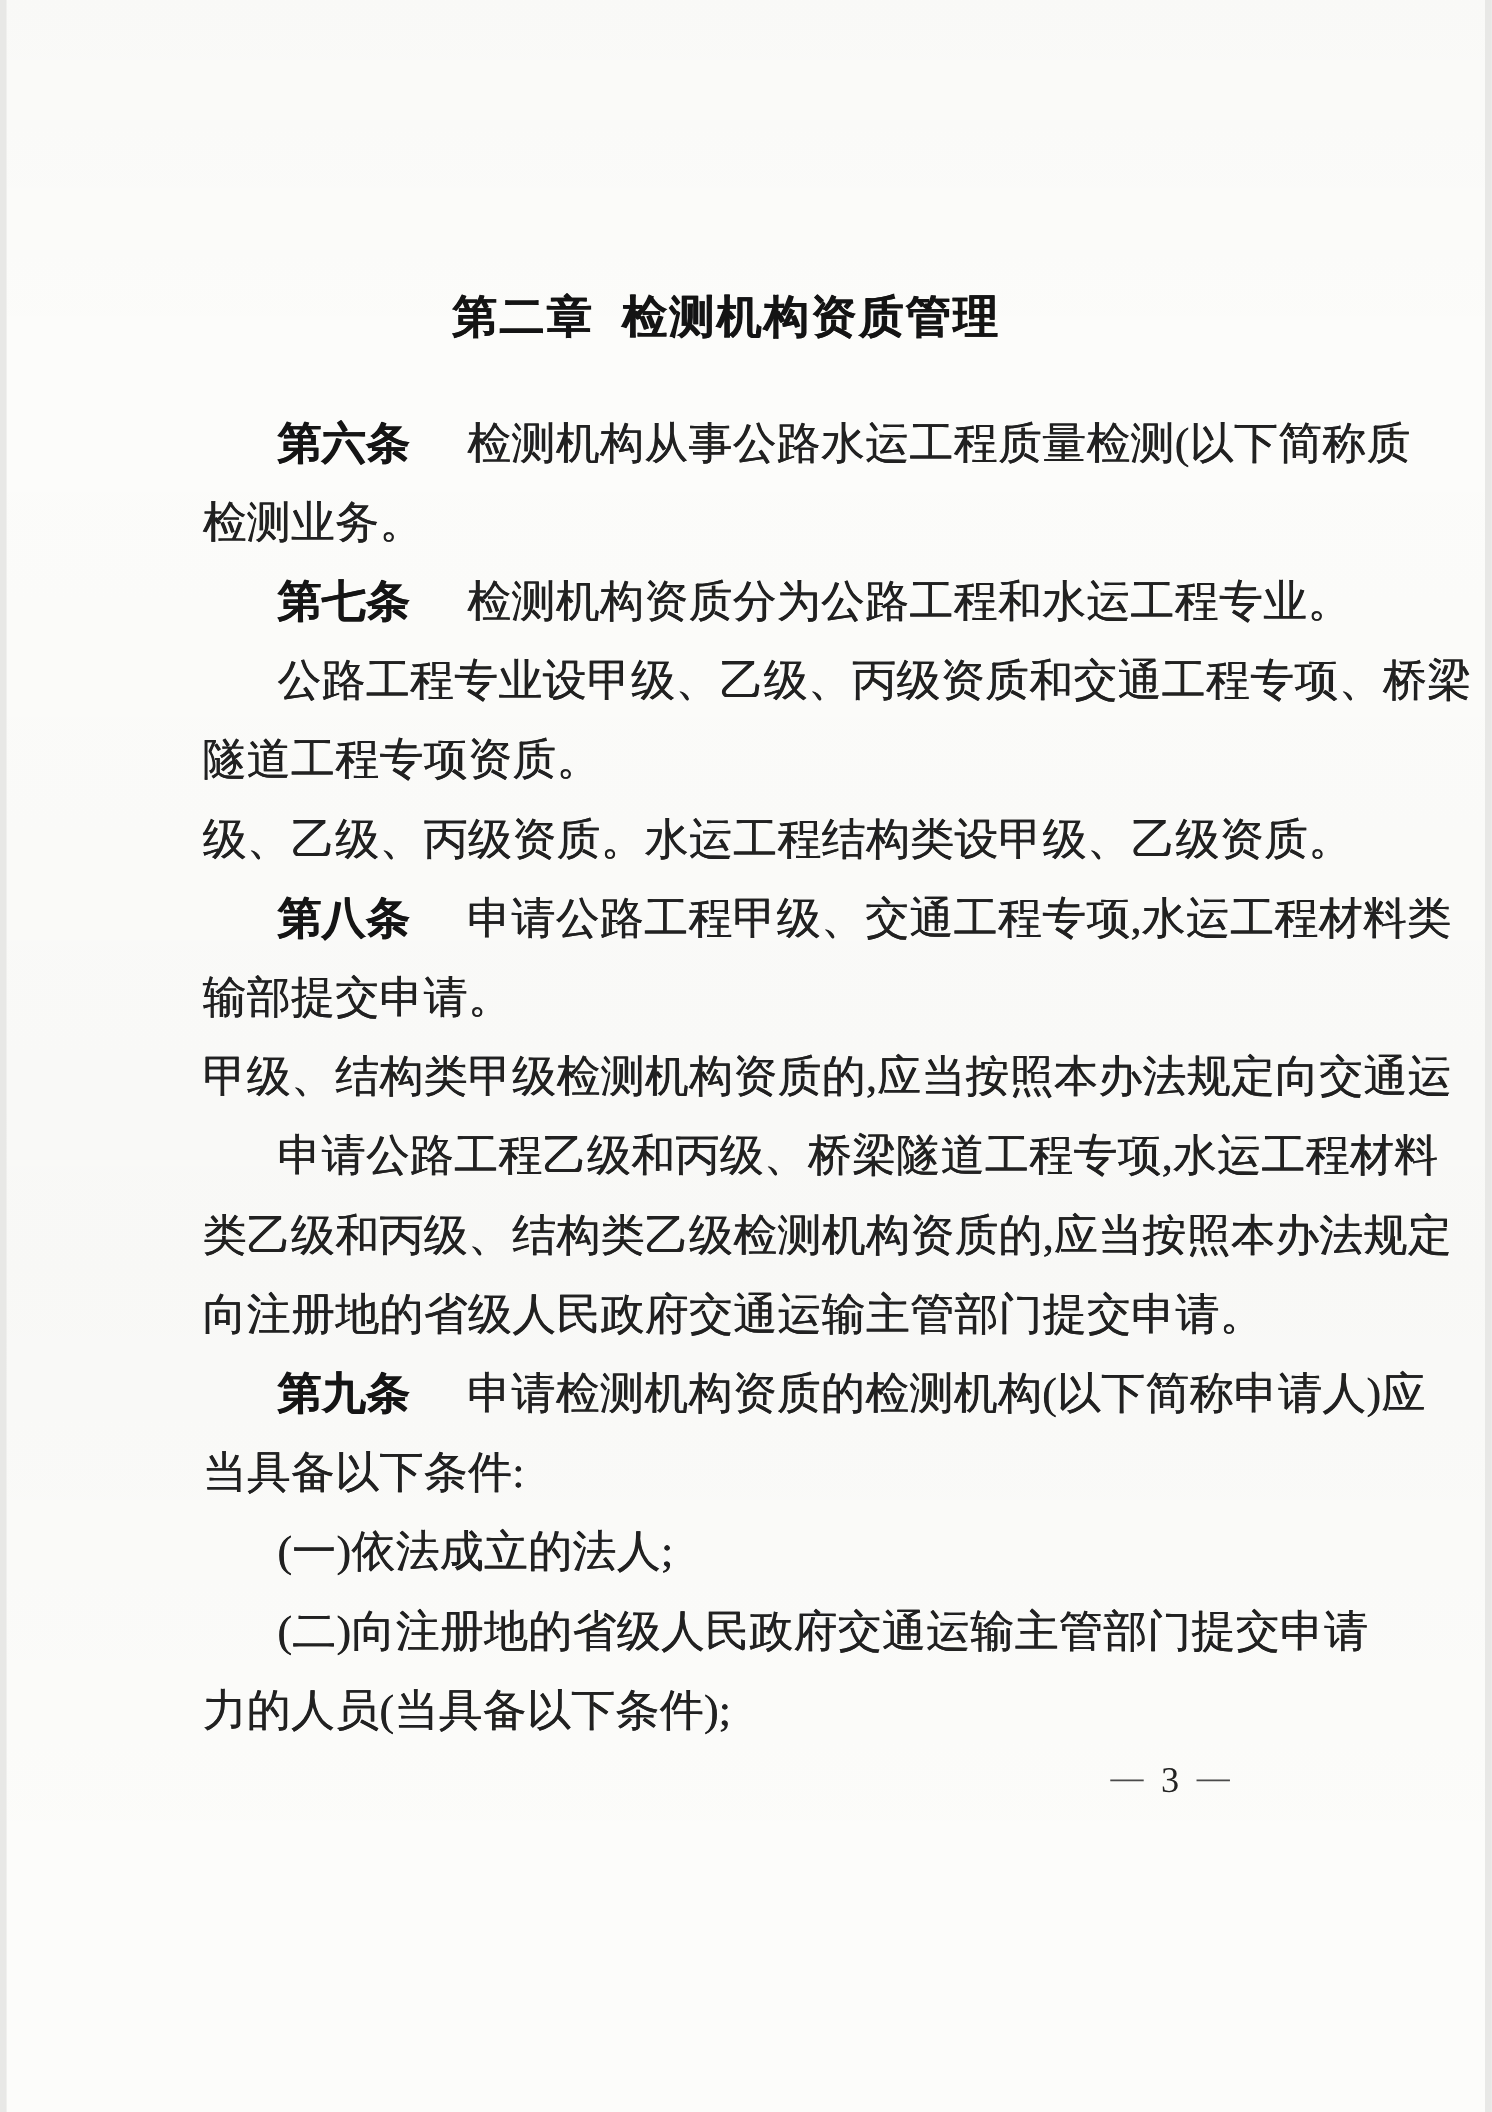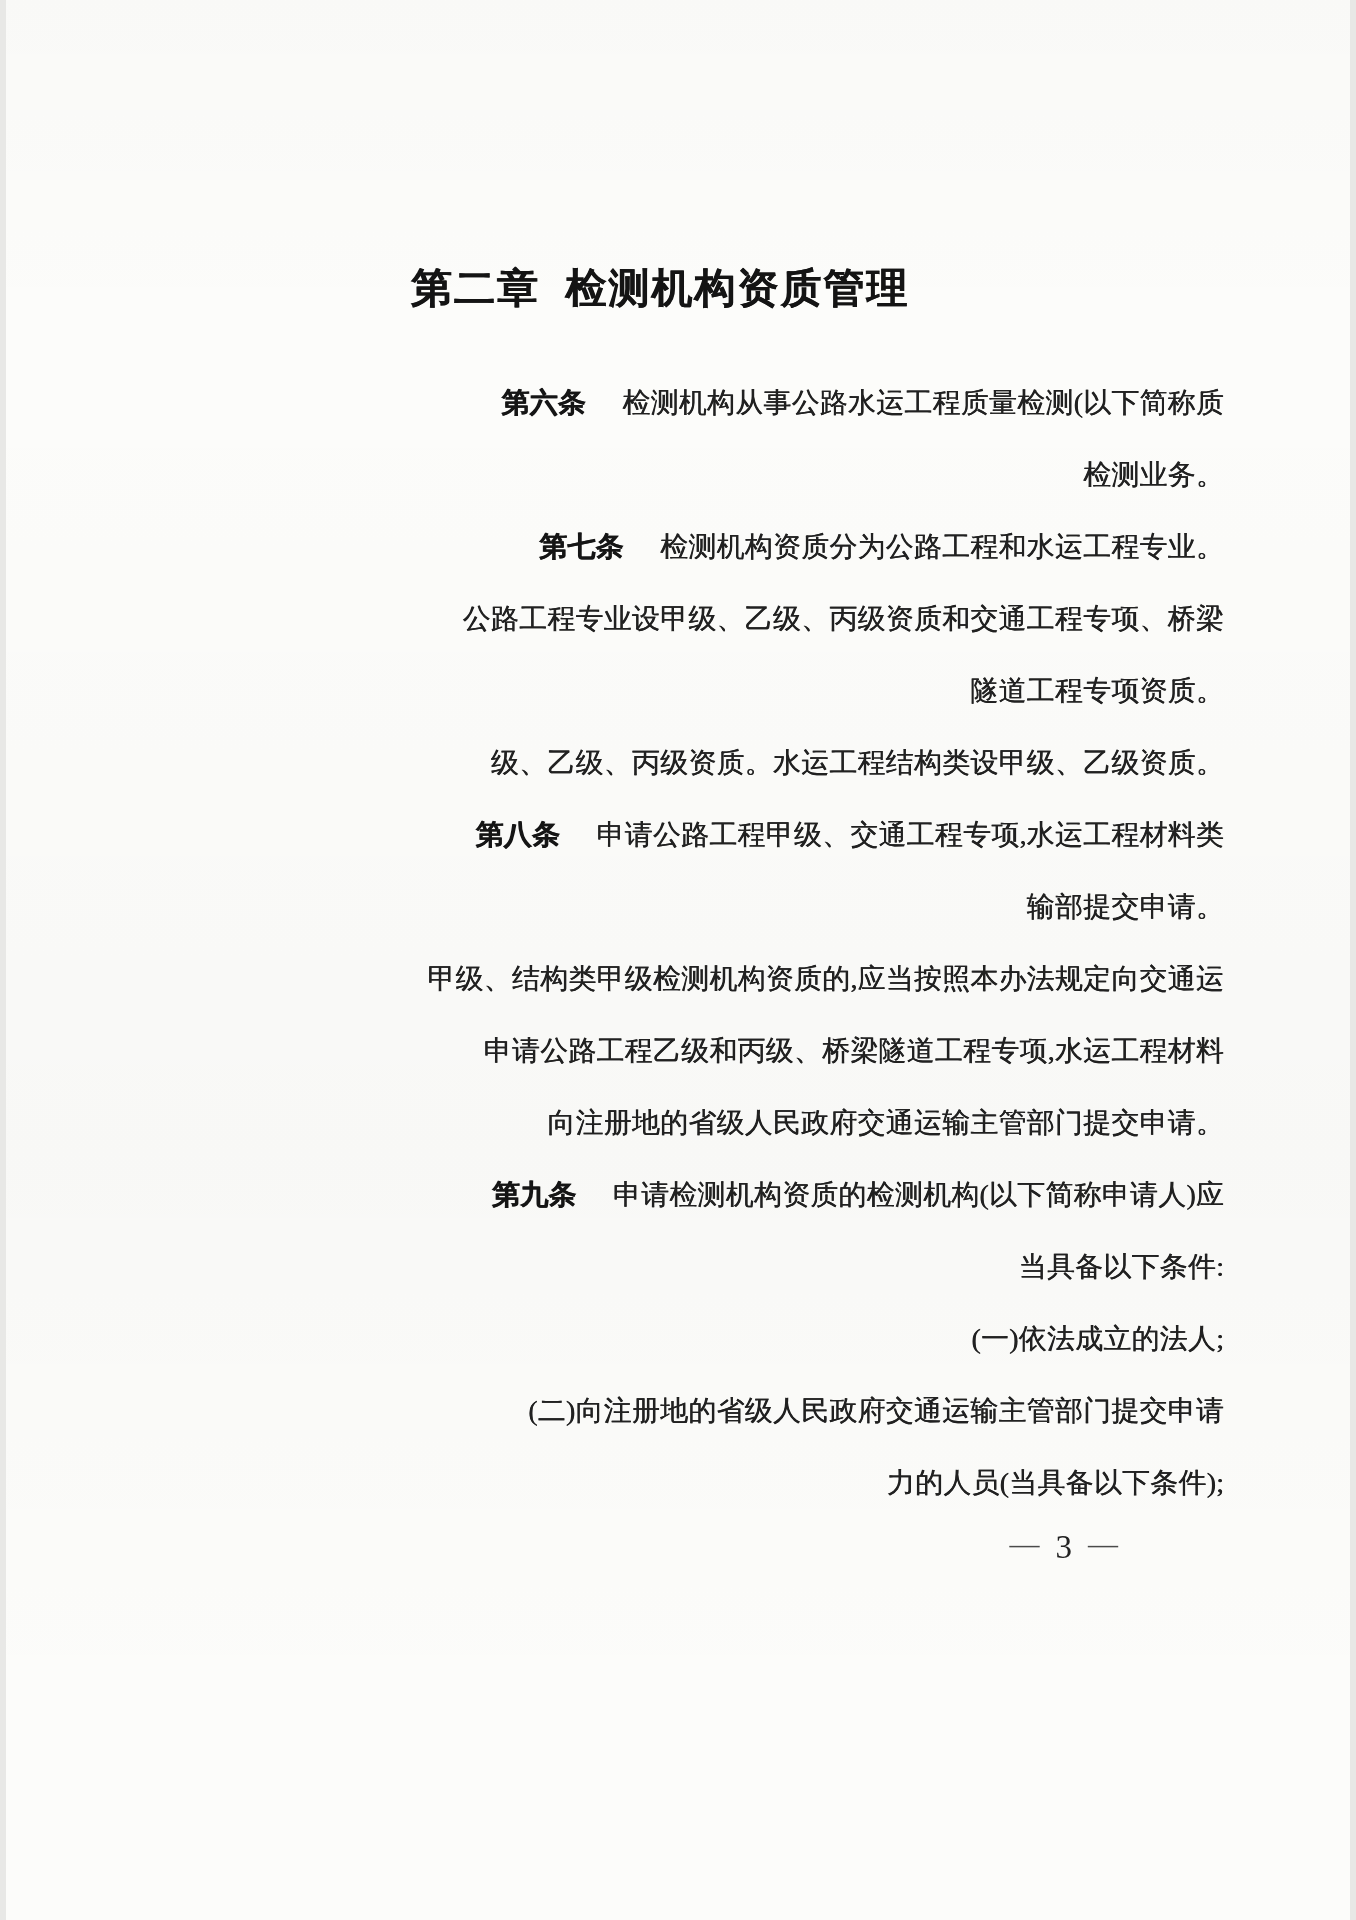--- a/index.html
+++ b/index.html
@@ -38,26 +38,25 @@
     letter-spacing: 2px;
     white-space: nowrap;
     margin: 0 0 53px 0;
     text-shadow: 0.6px 0 0 currentColor;
   }
   .chapter-label { margin-right: 0.62em; }
   .doc-body { position: relative; }
   .line {
     height: 72px;
     line-height: 72px;
-    font-size: 28px;
+    font-size: 40px;
     letter-spacing: 0.2px;
     white-space: nowrap;
     text-shadow: 0.45px 0 0 currentColor;
     color: #212121;
-    text-align: right;
   }
   .para { margin: 0; }
   .first { padding-left: 68px; }
   .lead {
     font-weight: bold;
     color: #151515;
     margin-right: 1.3em;
     text-shadow: 0.7px 0 0 currentColor;
   }
   .pageno {
@@ -106,20 +105,21 @@
     </div>
 
     <div class="para">
       <div class="line first"><span class="lead">第八条</span><span>申请公路工程甲级、交通工程专项,水运工程材料类</span></div>
       <div class="line">输部提交申请。</div>
       <div class="line">甲级、结构类甲级检测机构资质的,应当按照本办法规定向交通运</div>
     </div>
 
     <div class="para">
       <div class="line first">申请公路工程乙级和丙级、桥梁隧道工程专项,水运工程材料</div>
+      <div class="line">类乙级和丙级、结构类乙级检测机构资质的,应当按照本办法规定</div>
       <div class="line">向注册地的省级人民政府交通运输主管部门提交申请。</div>
     </div>
 
     <div class="para">
       <div class="line first"><span class="lead">第九条</span><span>申请检测机构资质的检测机构(以下简称申请人)应</span></div>
       <div class="line">当具备以下条件:</div>
     </div>
 
     <div class="para">
       <div class="line first">(一)依法成立的法人;</div>

